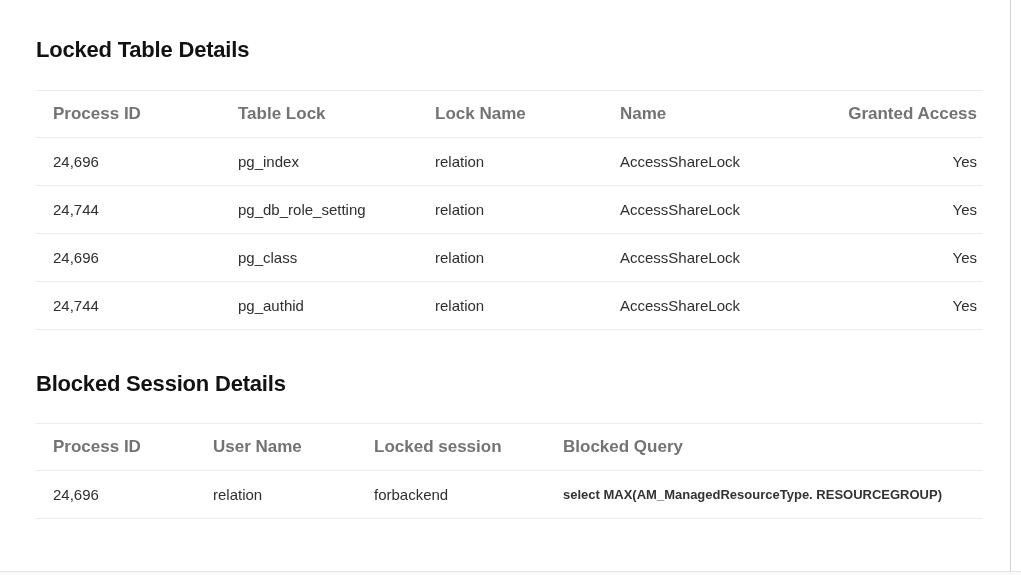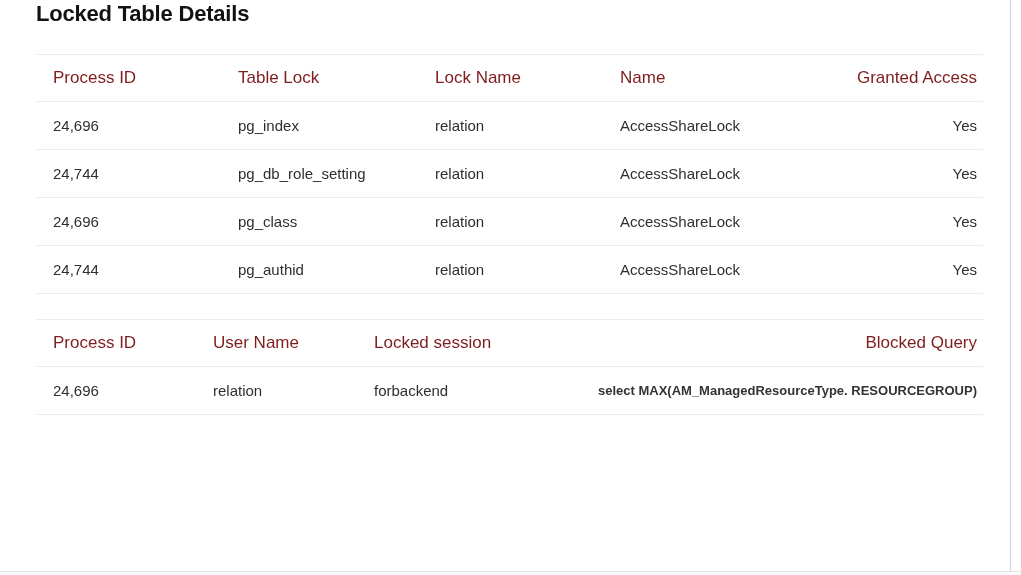--- a/index.html
+++ b/index.html
@@ -21,35 +21,35 @@
     padding: 0 38px 0 36px;
   }
   .section-title {
     margin: 0;
     font-size: 22px;
     line-height: 28px;
     font-weight: 700;
     color: #121212;
     letter-spacing: -0.2px;
   }
-  .title-locked   { }
+  .title-locked   { padding-top: 36px; }
   .title-blocked  { padding-top: 40px; }
 
   table.data-table {
     width: 947px;
     border-collapse: collapse;
     table-layout: fixed;
   }
   .locked-table  { margin-top: 26px; }
   .blocked-table { margin-top: 25px; }
 
   .data-table thead th {
     font-size: 17px;
-    font-weight: 400;
-    color: #7f1d1d;
+    font-weight: 700;
+    color: #737373;
     text-align: left;
     padding: 13px 6px 13px 17px;
     border-top: 1px solid #ececee;
     border-bottom: 1px solid #ececee;
     white-space: nowrap;
     overflow: hidden;
   }
   .data-table tbody td {
     font-size: 15px;
     font-weight: 400;
@@ -67,21 +67,21 @@
   .locked-table col:nth-child(3) { width: 185px; }
   .locked-table col:nth-child(4) { width: 172px; }
   .locked-table th:last-child,
   .locked-table td:last-child { text-align: right; padding-left: 6px; }
 
   
   .blocked-table col:nth-child(1) { width: 160px; }
   .blocked-table col:nth-child(2) { width: 161px; }
   .blocked-table col:nth-child(3) { width: 200px; }
   .blocked-table th:last-child,
-  .blocked-table td:last-child { text-align: right; padding-left: 6px; }
+  .blocked-table td:last-child { text-align: left; padding-left: 6px; }
   .blocked-table tbody td:last-child { font-size: 13px; color: #333333; font-weight: bold; }
 
   .panel-right-border {
     position: absolute;
     top: 0;
     left: 1010px;
     width: 1px;
     height: 575px;
     background: #d2d2d6;
   }
@@ -147,20 +147,21 @@
               <td>pg_authid</td>
               <td>relation</td>
               <td>AccessShareLock</td>
               <td>Yes</td>
             </tr>
           </tbody>
       </table>
     </section>
 
     <section>
+      <h2 class="section-title title-blocked">Blocked Session Details</h2>
       <table class="data-table blocked-table">
         <colgroup>
             <col>
             <col>
             <col>
             <col>
           </colgroup>
         <thead>
           <tr>
             <th>Process ID</th>

